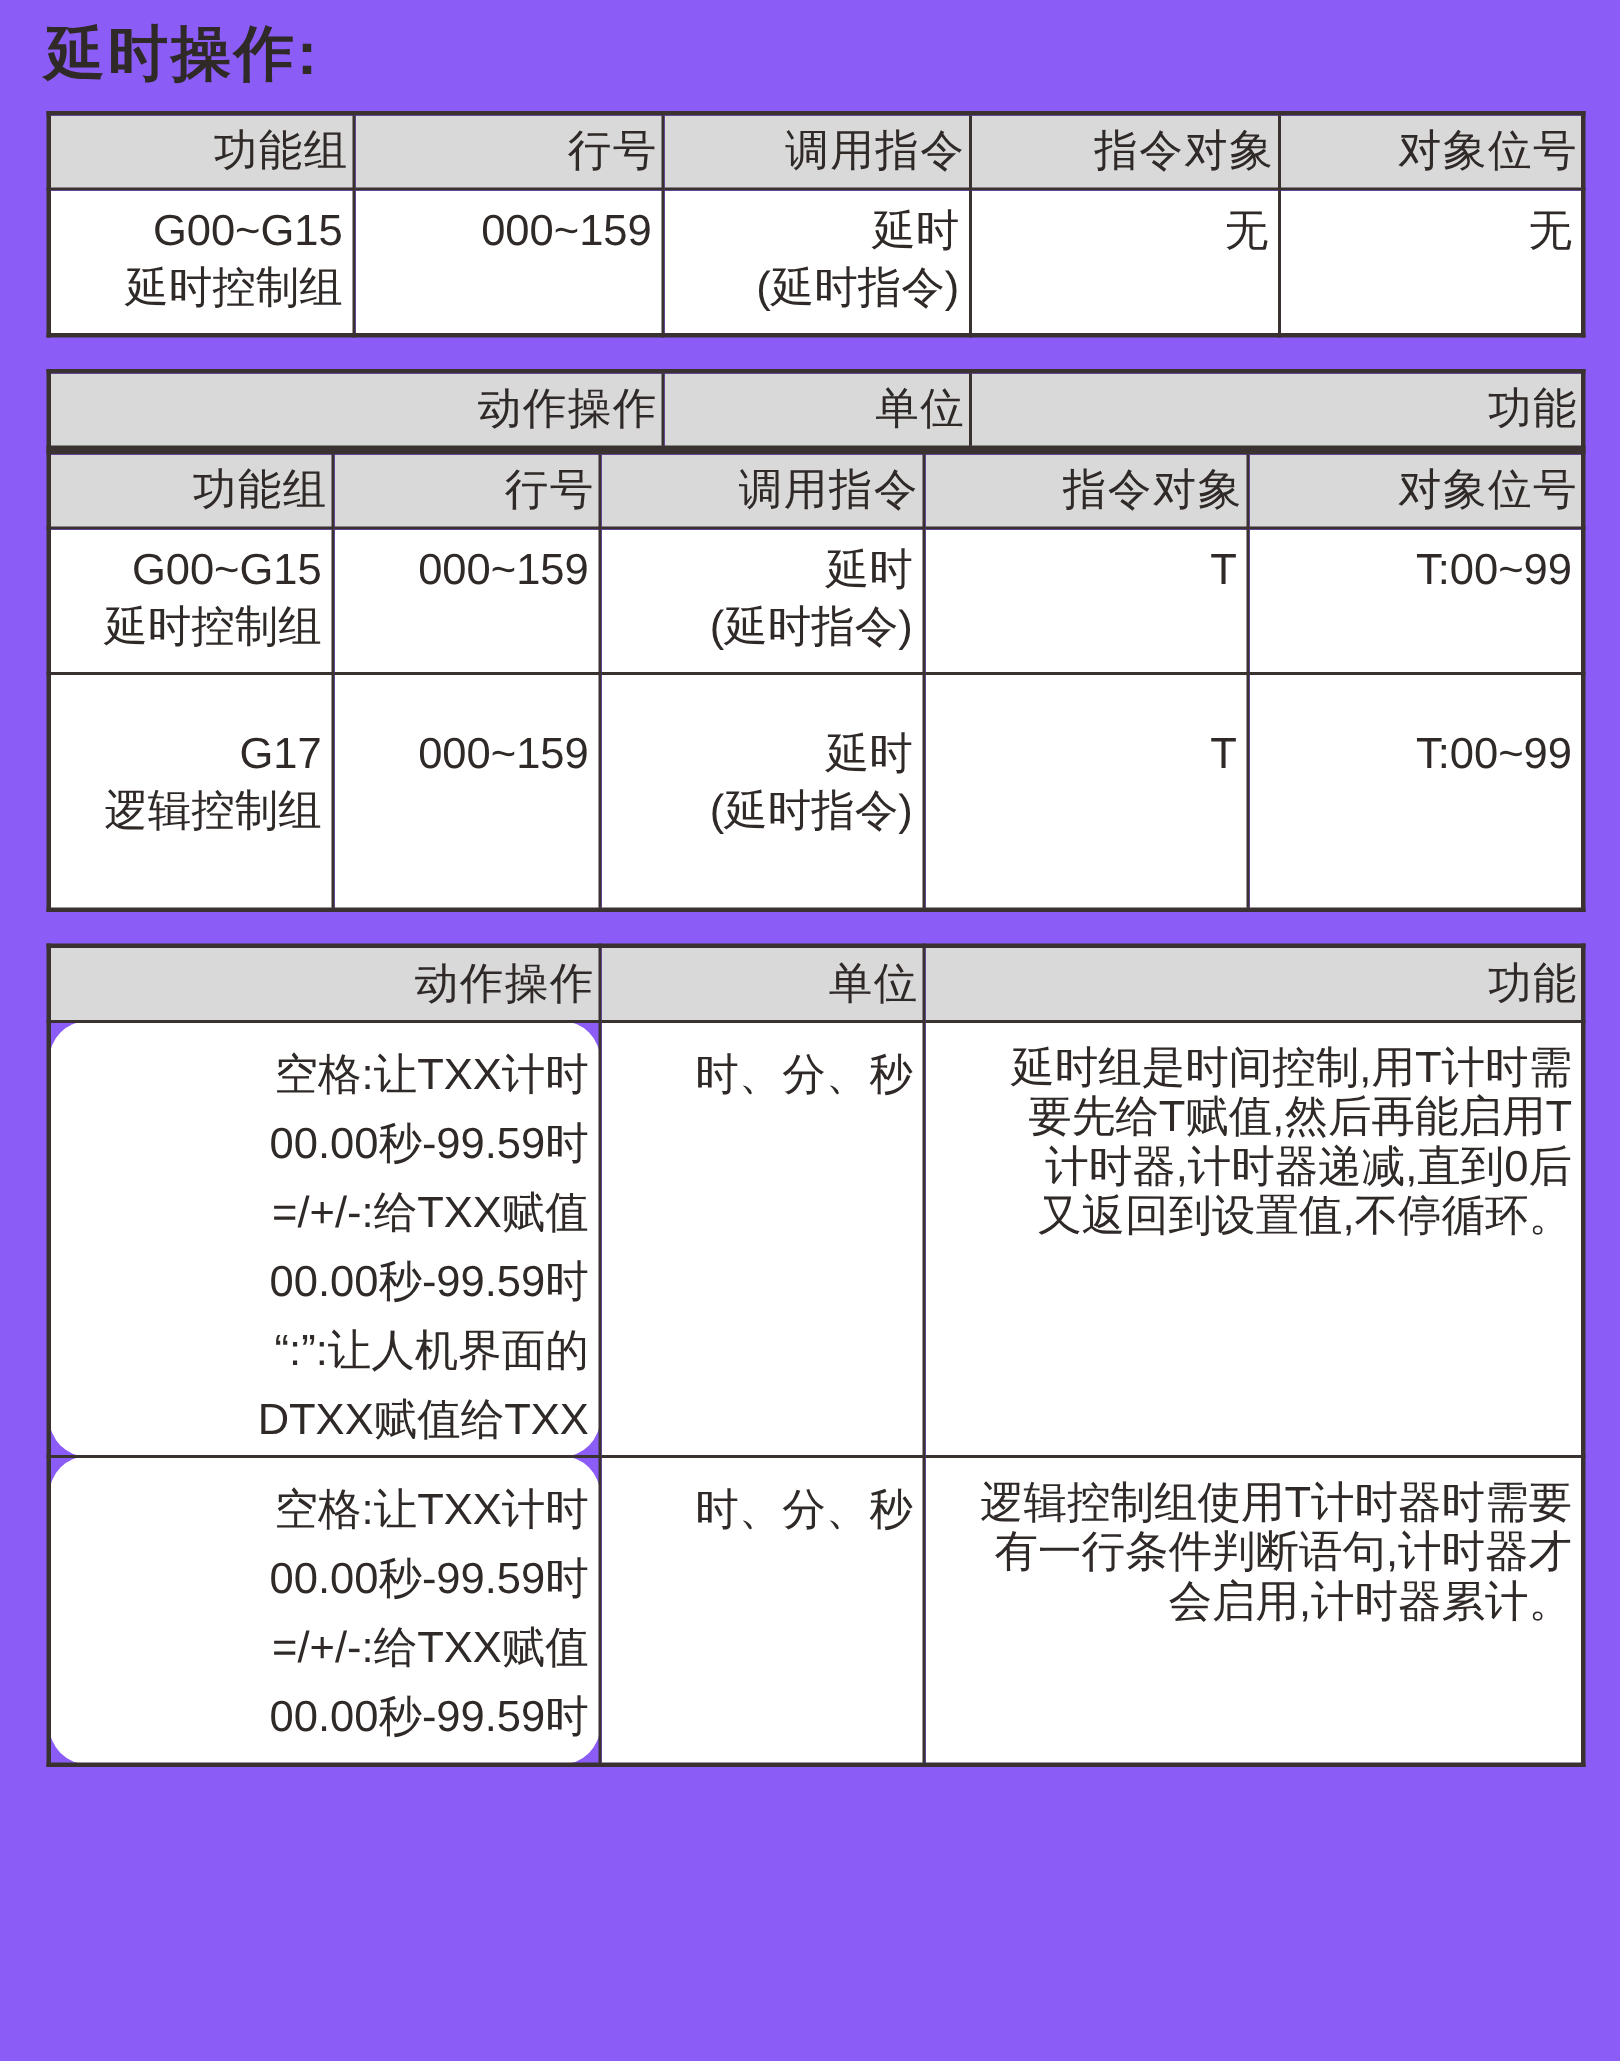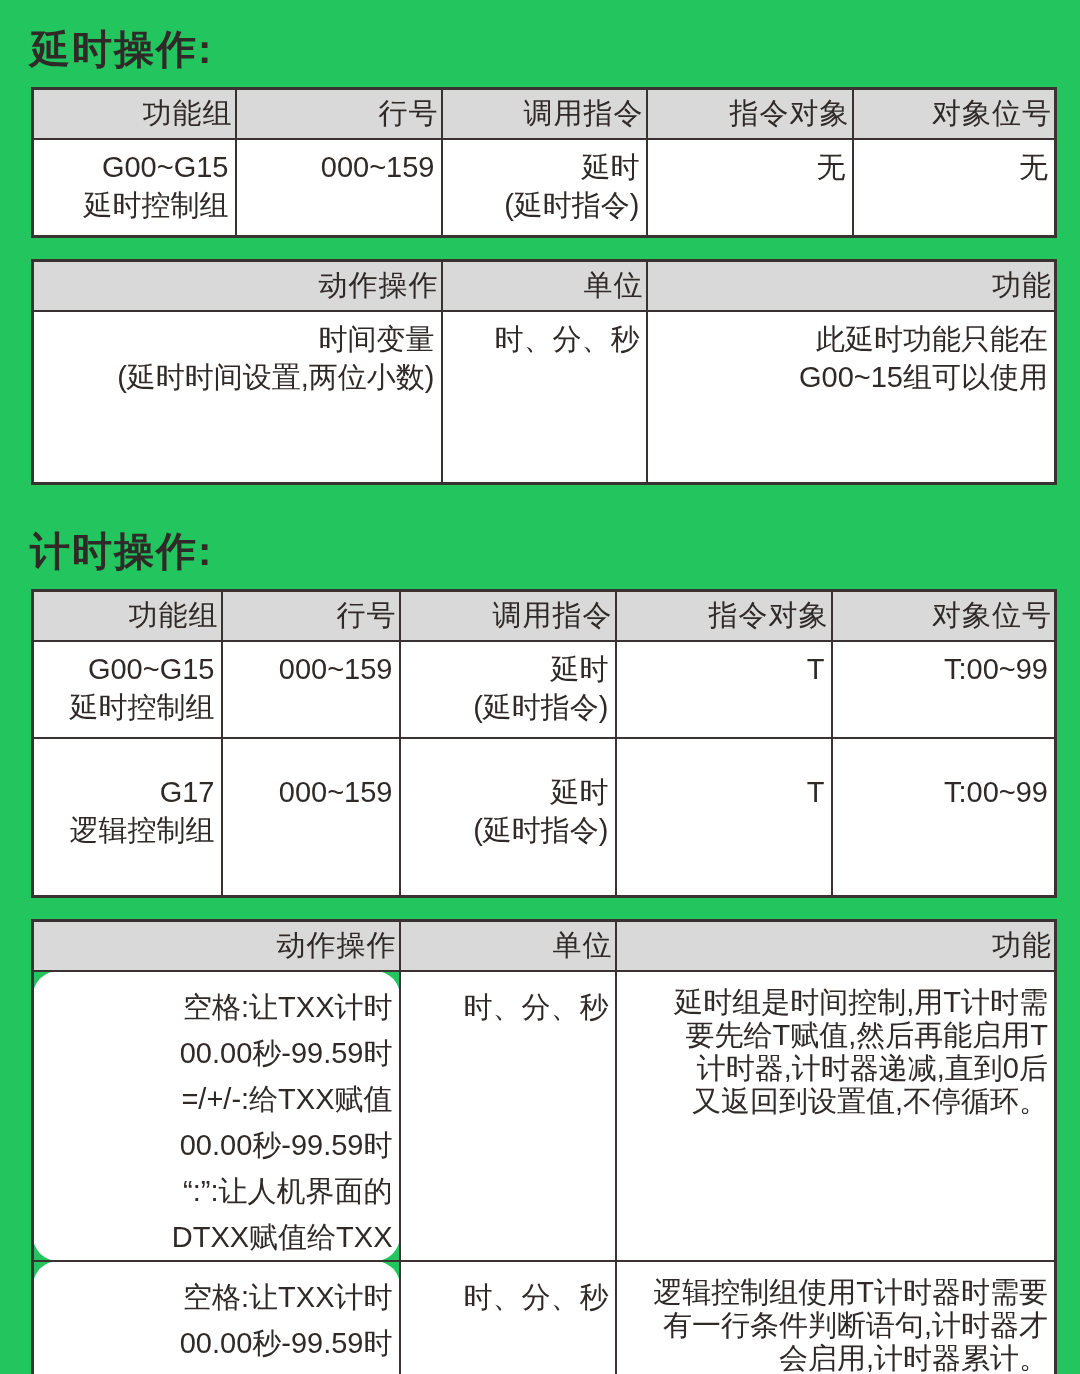--- a/index.html
+++ b/index.html
@@ -4,23 +4,23 @@
 <style>
   html, body { margin: 0; padding: 0; background: #ffffff; }
   body {
     font-family: "Liberation Sans", "DejaVu Sans", sans-serif;
     color: #2f2a28;
     width: 1080px;
   }
   .page {
     width: 1080px;
     height: 1374px;
-    background: #22c55e;
+    background: #8b5cf6;
     box-sizing: border-box;
-    padding-top: 25px;
+    padding-top: 12px;
     overflow: hidden;
   }
   .sec-title {
     font-size: 40px;
     font-weight: bold;
     line-height: 48px;
     margin: 0 0 14px 30px;
     letter-spacing: 2px;
   }
   .sec-title.second { margin-top: 42px; }
@@ -108,31 +108,23 @@
       <col style="width:409px">
         <col style="width:205px">
         <col style="width:409px">
     </colgroup>
     <tbody>
         <tr class="hrow">
       <th>动作操作</th>
       <th>单位</th>
       <th>功能</th>
     </tr>
-    <tr class="drow">
-      <td>时间变量
-(延时时间设置,两位小数)</td>
-      <td>时、分、秒</td>
-      <td>此延时功能只能在
-G00~15组可以使用</td>
-    </tr>
   </tbody>
     </table>
 
-  <h1 class="sec-title second">计时操作:</h1>
 
   <table class="tbl t2a">
     <colgroup>
       <col style="width:189px">
         <col style="width:178px">
         <col style="width:216px">
         <col style="width:216px">
         <col style="width:224px">
     </colgroup>
     <tbody>

